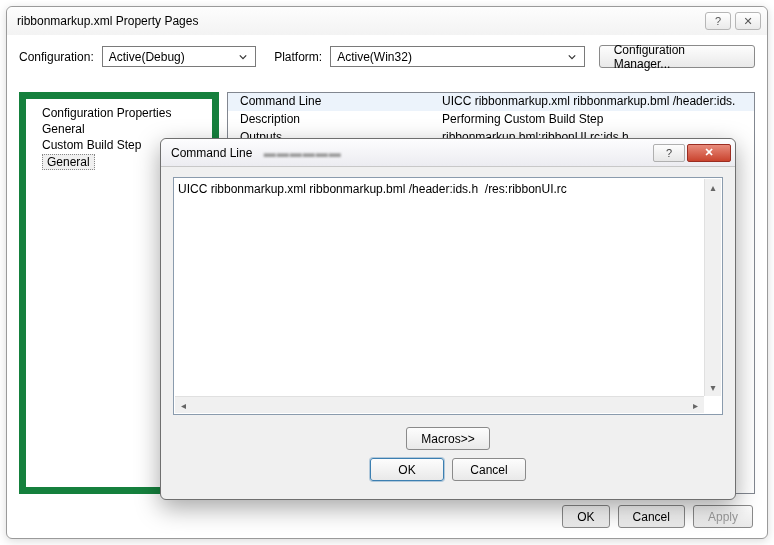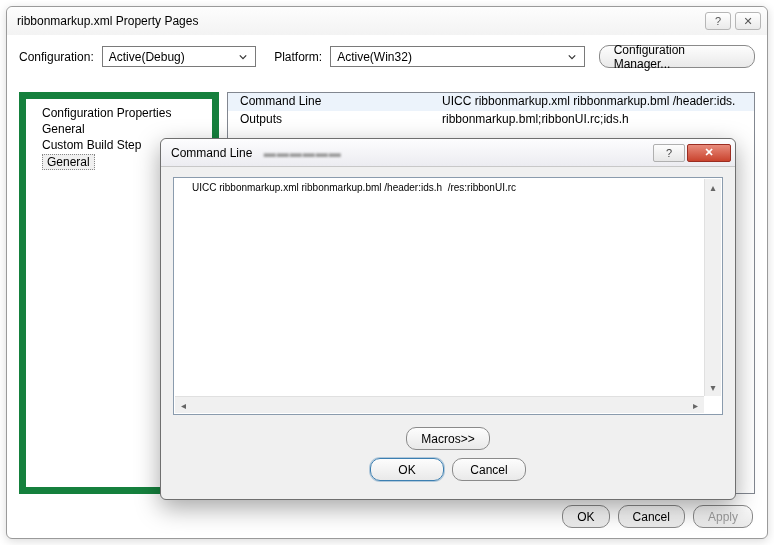--- a/index.html
+++ b/index.html
@@ -59,21 +59,21 @@
   }
   .dropdown .dd-text { flex: 1; }
   .dropdown .chev {
     margin-left: 6px;
   }
   .button {
     display: inline-flex; align-items: center; justify-content: center;
     height: 23px;
     padding: 0 14px;
     border: 1px solid #8a8a8a;
-    border-radius: 10px;
+    border-radius: 3px;
     background: linear-gradient(#fdfdfd,#e9e9e9);
     cursor: pointer;
   }
   .button.default {
     border-color: #3c7fb1;
     box-shadow: 0 0 0 1px rgba(60,127,177,0.35);
   }
   .button.disabled { color: #9c9c9c; cursor: default; }
   .panes {
     display: flex; gap: 8px;
@@ -165,23 +165,23 @@
   .inner-body {
     padding: 10px 12px 10px 12px;
   }
   .textarea-wrap {
     width: 550px; height: 238px;
     border: 1px solid #8a9bad;
     background: #fff;
     position: relative;
   }
   .textarea-content {
-    padding: 4px 18px;
+    padding: 4px 4px;
     font-family: "Segoe UI", sans-serif;
-    font-size: 10px;
+    font-size: 12px;
     white-space: pre-wrap;
     height: 212px;
     overflow: hidden;
   }
   .ta-scroll-v {
     position:absolute; right:1px; top:1px; bottom:18px; width:17px;
     background:#f0f0f0; border-left:1px solid #e0e0e0;
   }
   .ta-scroll-v .arrow {
     height:17px; display:flex; align-items:center; justify-content:center;
@@ -243,20 +243,24 @@
         <div class="node indent2">General</div>
         <div class="node indent2">Custom Build Step</div>
         <div class="node indent3">
           <span class="tree-selected">General</span>
         </div>
       </div>
       <div class="grid-pane">
         <div class="grid-row highlight">
           <div class="grid-cell-name">Command Line</div>
           <div class="grid-cell-val">UICC ribbonmarkup.xml ribbonmarkup.bml /header:ids.</div>
+        </div>
+        <div class="grid-row">
+          <div class="grid-cell-name">Description</div>
+          <div class="grid-cell-val">Performing Custom Build Step</div>
         </div>
         <div class="grid-row">
           <div class="grid-cell-name">Outputs</div>
           <div class="grid-cell-val">ribbonmarkup.bml;ribbonUI.rc;ids.h</div>
         </div>
       </div>
     </div>
   </div>
 
   <div class="bottom-bar">

